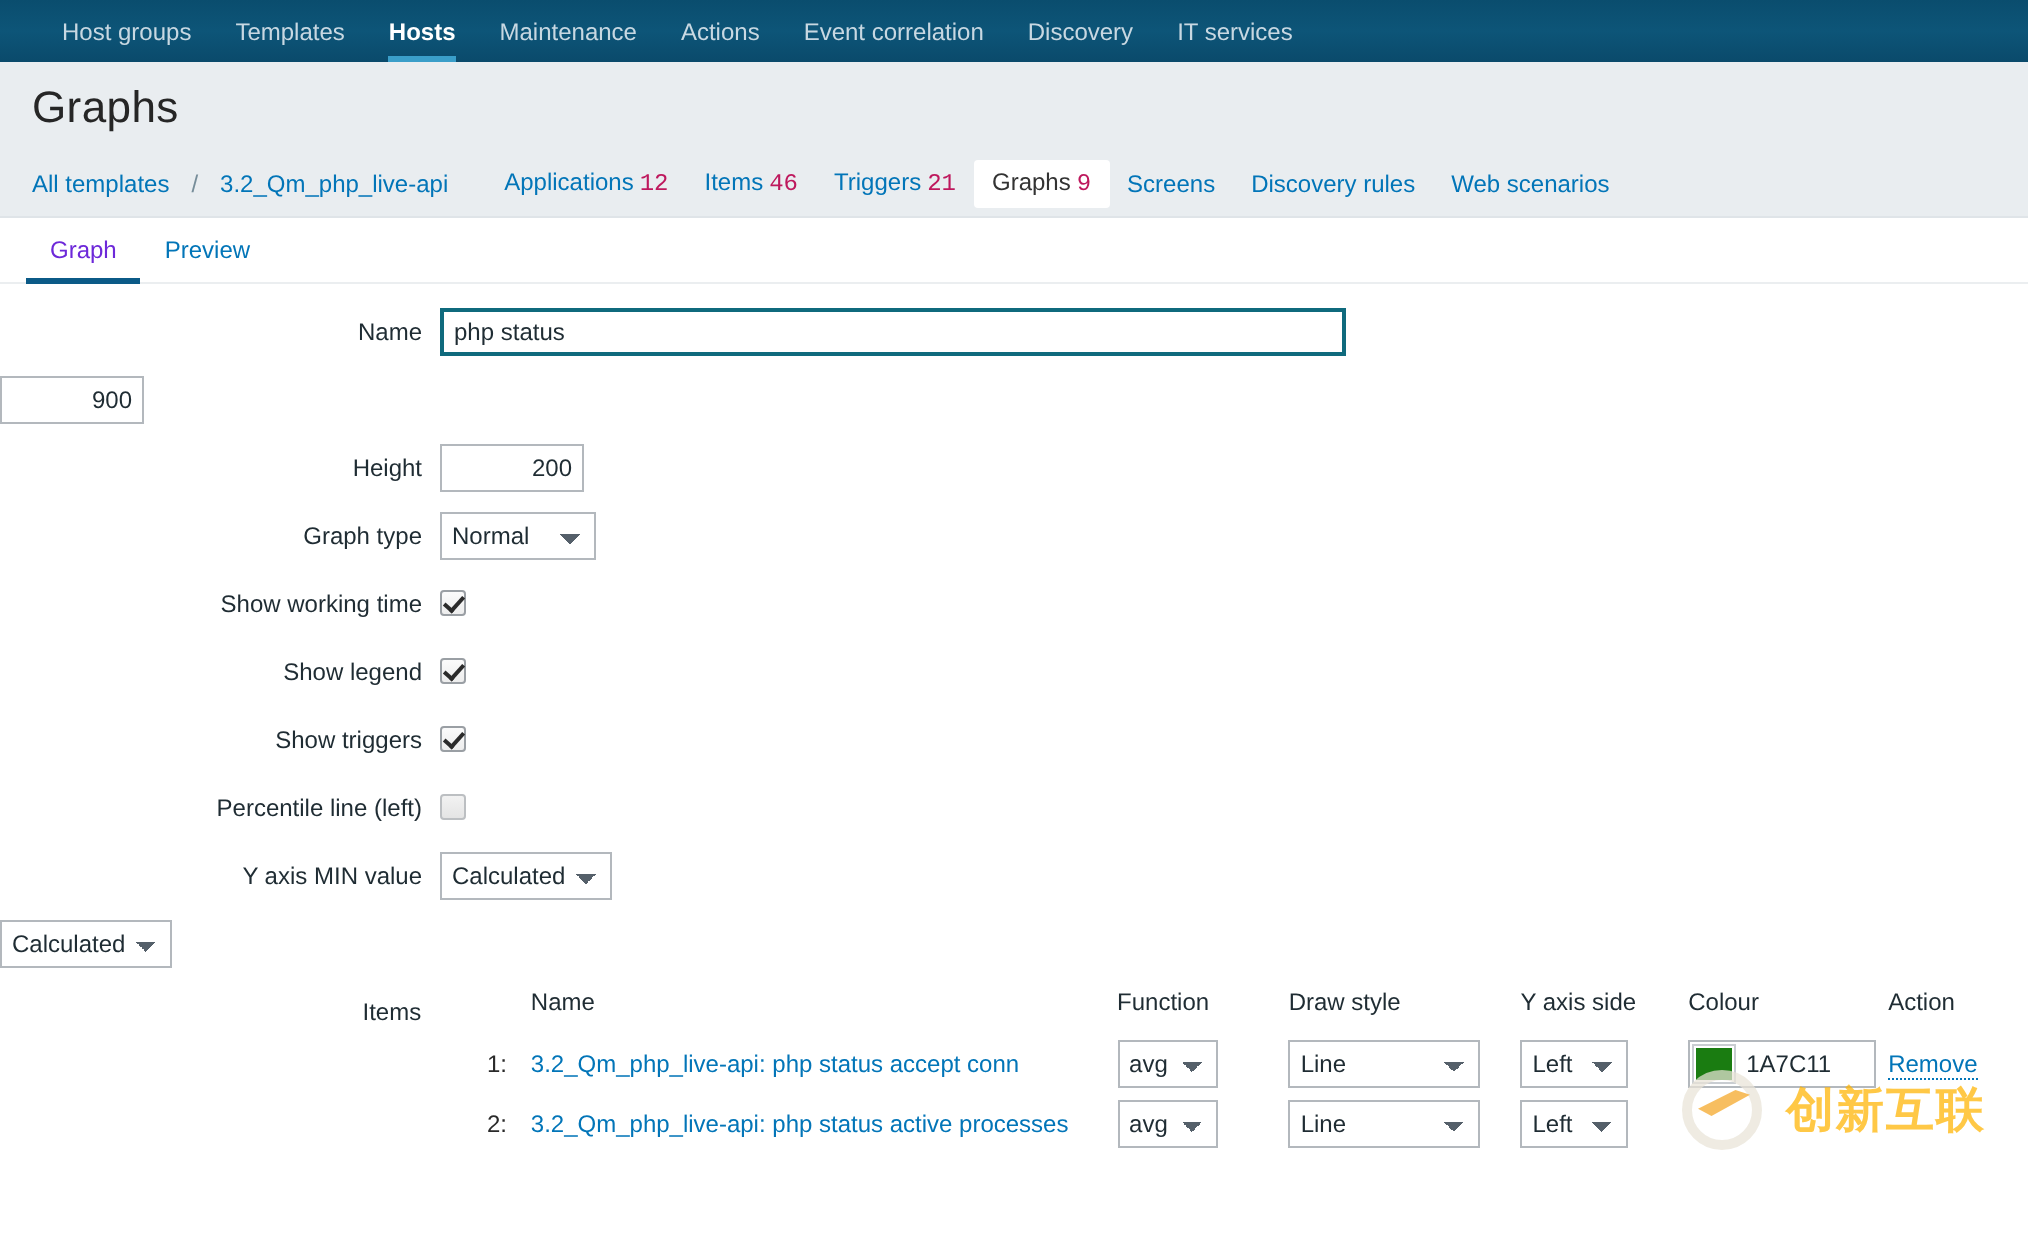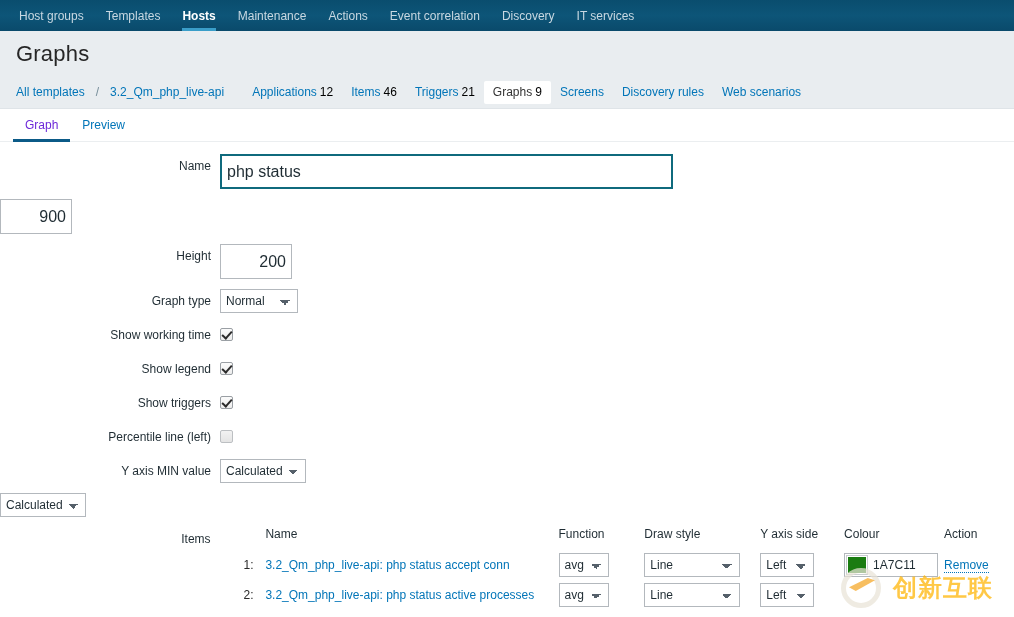--- a/index.html
+++ b/index.html
@@ -12,21 +12,21 @@
     font-size: 12px;
     color: #2a2a2a;
   }
 
   
   .topnav {
     height: 31px;
     background: linear-gradient(to bottom, #0a4d6e 0%, #0d5578 50%, #0a4a6b 100%);
     display: flex;
     align-items: stretch;
-    padding-left: 8px;
+    padding-left: 20px;
   }
   .topnav-item {
     position: relative;
     display: flex;
     align-items: center;
     padding: 0 11px;
     color: #c8d8e2;
     font-size: 12px;
     white-space: nowrap;
     cursor: pointer;
@@ -66,21 +66,21 @@
     gap: 0;
   }
   .crumb {
     color: #0275b8;
     font-size: 12px;
     padding: 4px 9px;
     white-space: nowrap;
     cursor: pointer;
     line-height: 15px;
   }
-  .crumb .cnt { color: #000000; margin-left: 3px; }
+  .crumb .cnt { color: #be185d; margin-left: 3px; font-family: Liberation Mono, monospace; }
   .crumb.selected {
     background: #ffffff;
     color: #333333;
     border-radius: 2px;
   }
   .crumb-sep { color: #768d99; padding: 0 2px; }
 
   
   .formtabs {
     background: #ffffff;
@@ -121,25 +121,25 @@
     text-align: right;
     padding-right: 9px;
     font-size: 12px;
     color: #1f2c33;
     line-height: 24px;
     white-space: nowrap;
   }
   .fctrl { display: flex; align-items: center; }
 
   input.txt {
-    height: 35px;
+    height: 24px;
     border: 1px solid #b3b8bd;
     background: #fff;
     font-family: "Liberation Sans", sans-serif;
-    font-size: 16px;
+    font-size: 12px;
     color: #1f2c33;
     padding: 0 5px;
     outline: none;
   }
   input.txt.focused { border: 2px solid #0f6a7d; }
   input.num { width: 72px; text-align: right; }
   input.wide { width: 453px; }
 
   select.sel {
     height: 24px;

